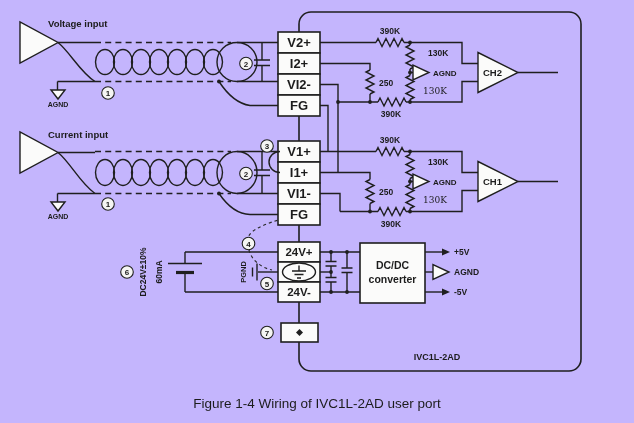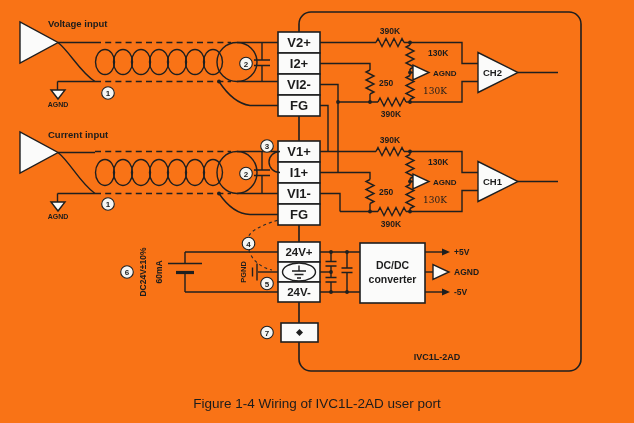--- a/index.html
+++ b/index.html
@@ -1,16 +1,16 @@
 <!DOCTYPE html>
 <html><head>
 <meta charset="utf-8">
 <style>
   html,body{margin:0;padding:0;background:#f5f5f3;}
-  .page{width:634px;height:423px;position:relative;background:#f97316;overflow:hidden;}
+  .page{width:634px;height:423px;position:relative;background:#c4b5fd;overflow:hidden;}
   svg{display:block;}
   text{font-family:"Liberation Sans","DejaVu Sans",sans-serif;fill:#1c1c1c;}
   .term{font-size:13px;font-weight:700;}
   .pterm{font-size:11.5px;font-weight:700;}
   .rlab{font-size:8.5px;font-weight:700;}
   .rlab-serif{font-size:9px;font-weight:400;font-family:"DejaVu Serif","Liberation Serif",serif;}
   .chlab{font-size:9.5px;font-weight:700;}
   .aglab{font-size:8px;font-weight:700;}
   .inlab{font-size:9.5px;font-weight:600;}
   .gndlab{font-size:7px;font-weight:700;}

